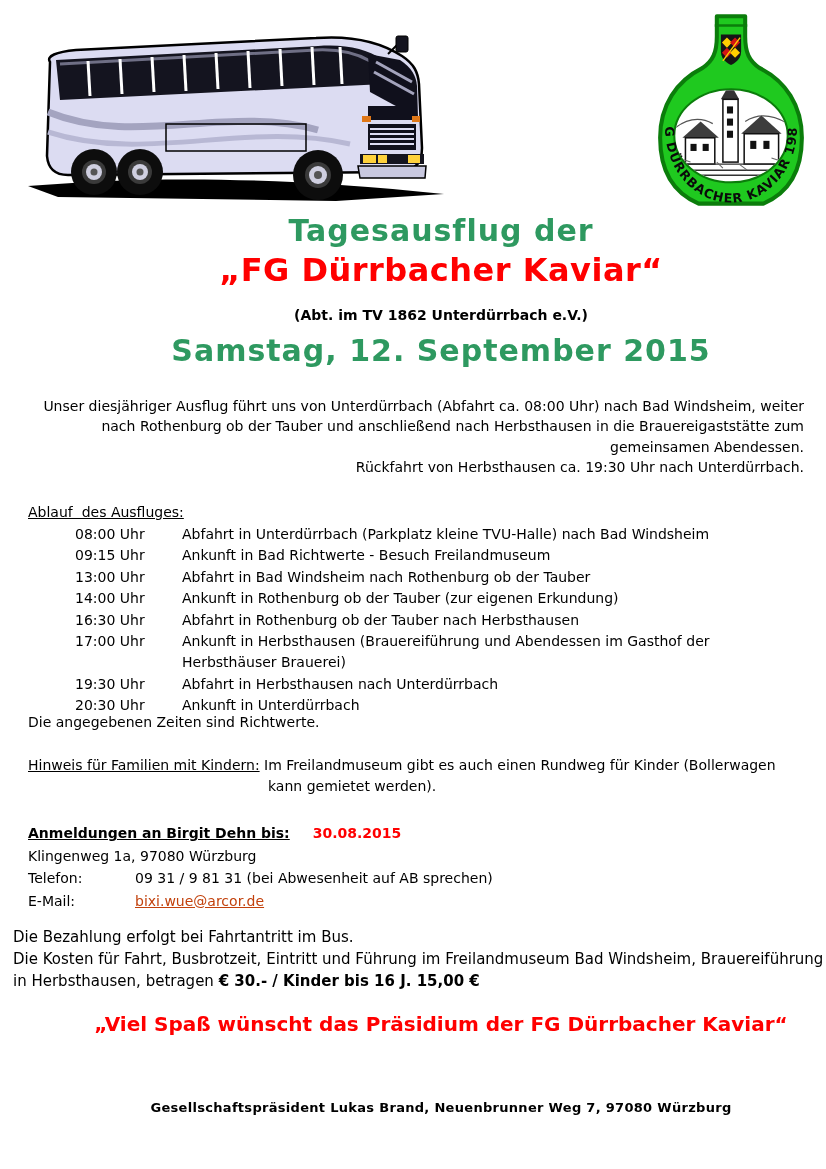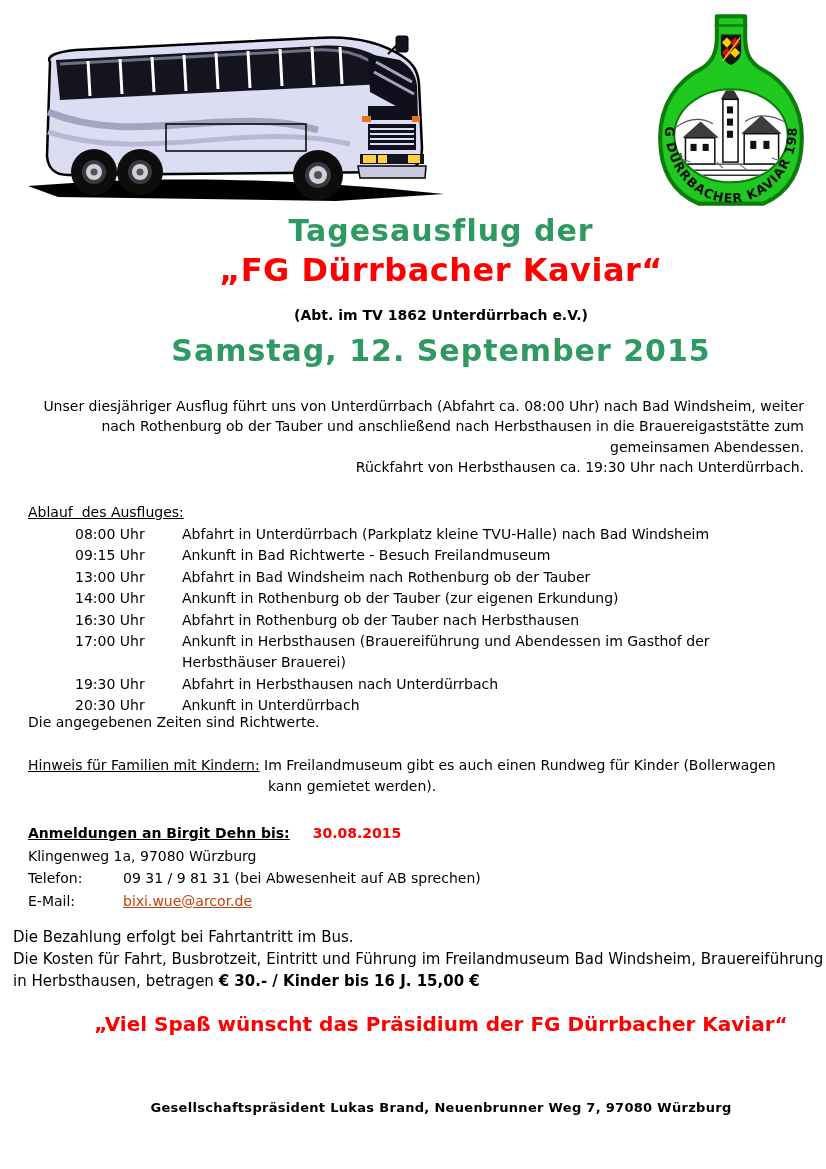--- a/index.html
+++ b/index.html
@@ -28,21 +28,21 @@
   .schedule { left:28px; top:524px; width:788px; font-size:14px; line-height:21.4px; }
   .srow { display:flex; align-items:flex-start; }
   .stime { margin-left:47px; width:107px; flex:none; }
   .sdesc { flex:1; }
   .note { left:28px; top:714px; font-size:14px; }
 
   .hinweis { left:28px; top:755px; width:780px; font-size:14px; line-height:20.5px; }
   .hinweis-l2 { margin-left:240px; }
 
   .anmeldung { left:28px; top:822px; width:780px; font-size:14px; line-height:22.6px; }
-  .lrow { display:flex; }
+  .lrow { display:flex;gap:12px; }
   .lbl { width:95px; flex:none; }
   .deadline { margin-left:23px; }
   a.mail { color:#c2410c; text-decoration:underline; cursor:pointer; }
 
   .payment { left:13px; top:927px; width:796px; font-size:15px; line-height:21.8px; }
   .nowrap { white-space:nowrap; }
 
   .closing { top:1012px; font-size:20px; font-weight:bold; }
   .footer { top:1100px; font-size:13px; font-weight:bold; letter-spacing:0.3px; }
 

